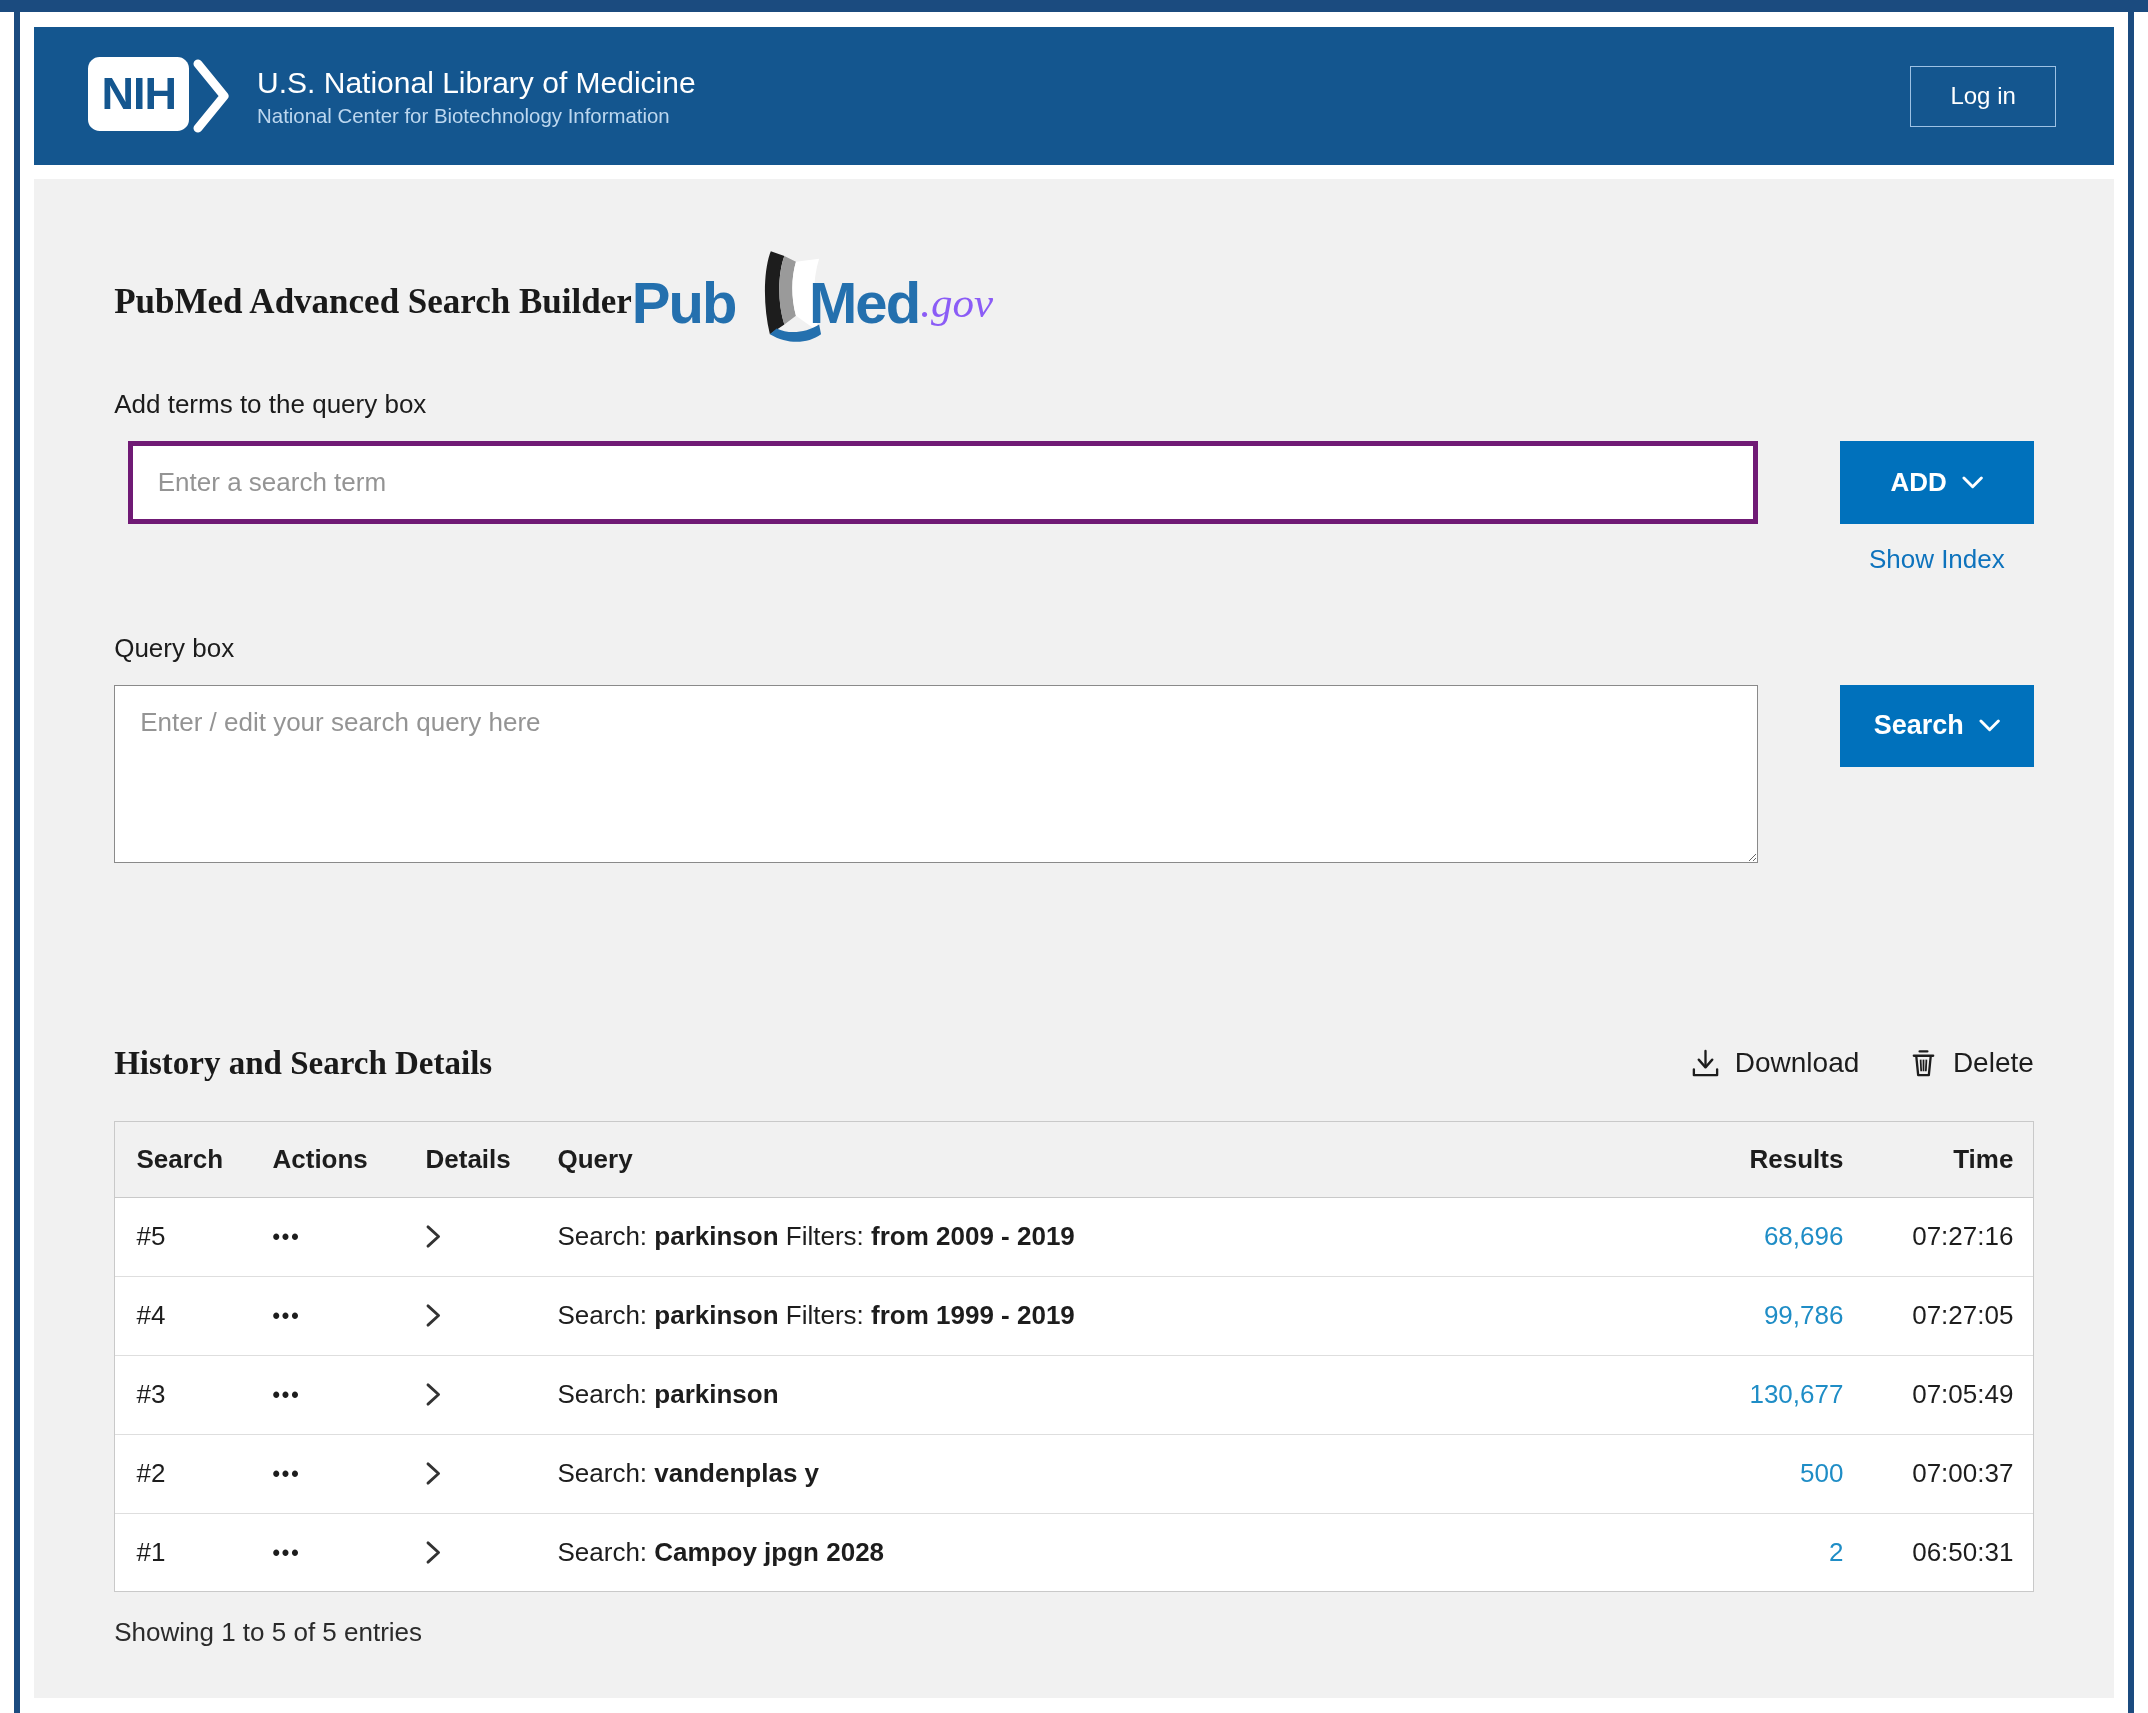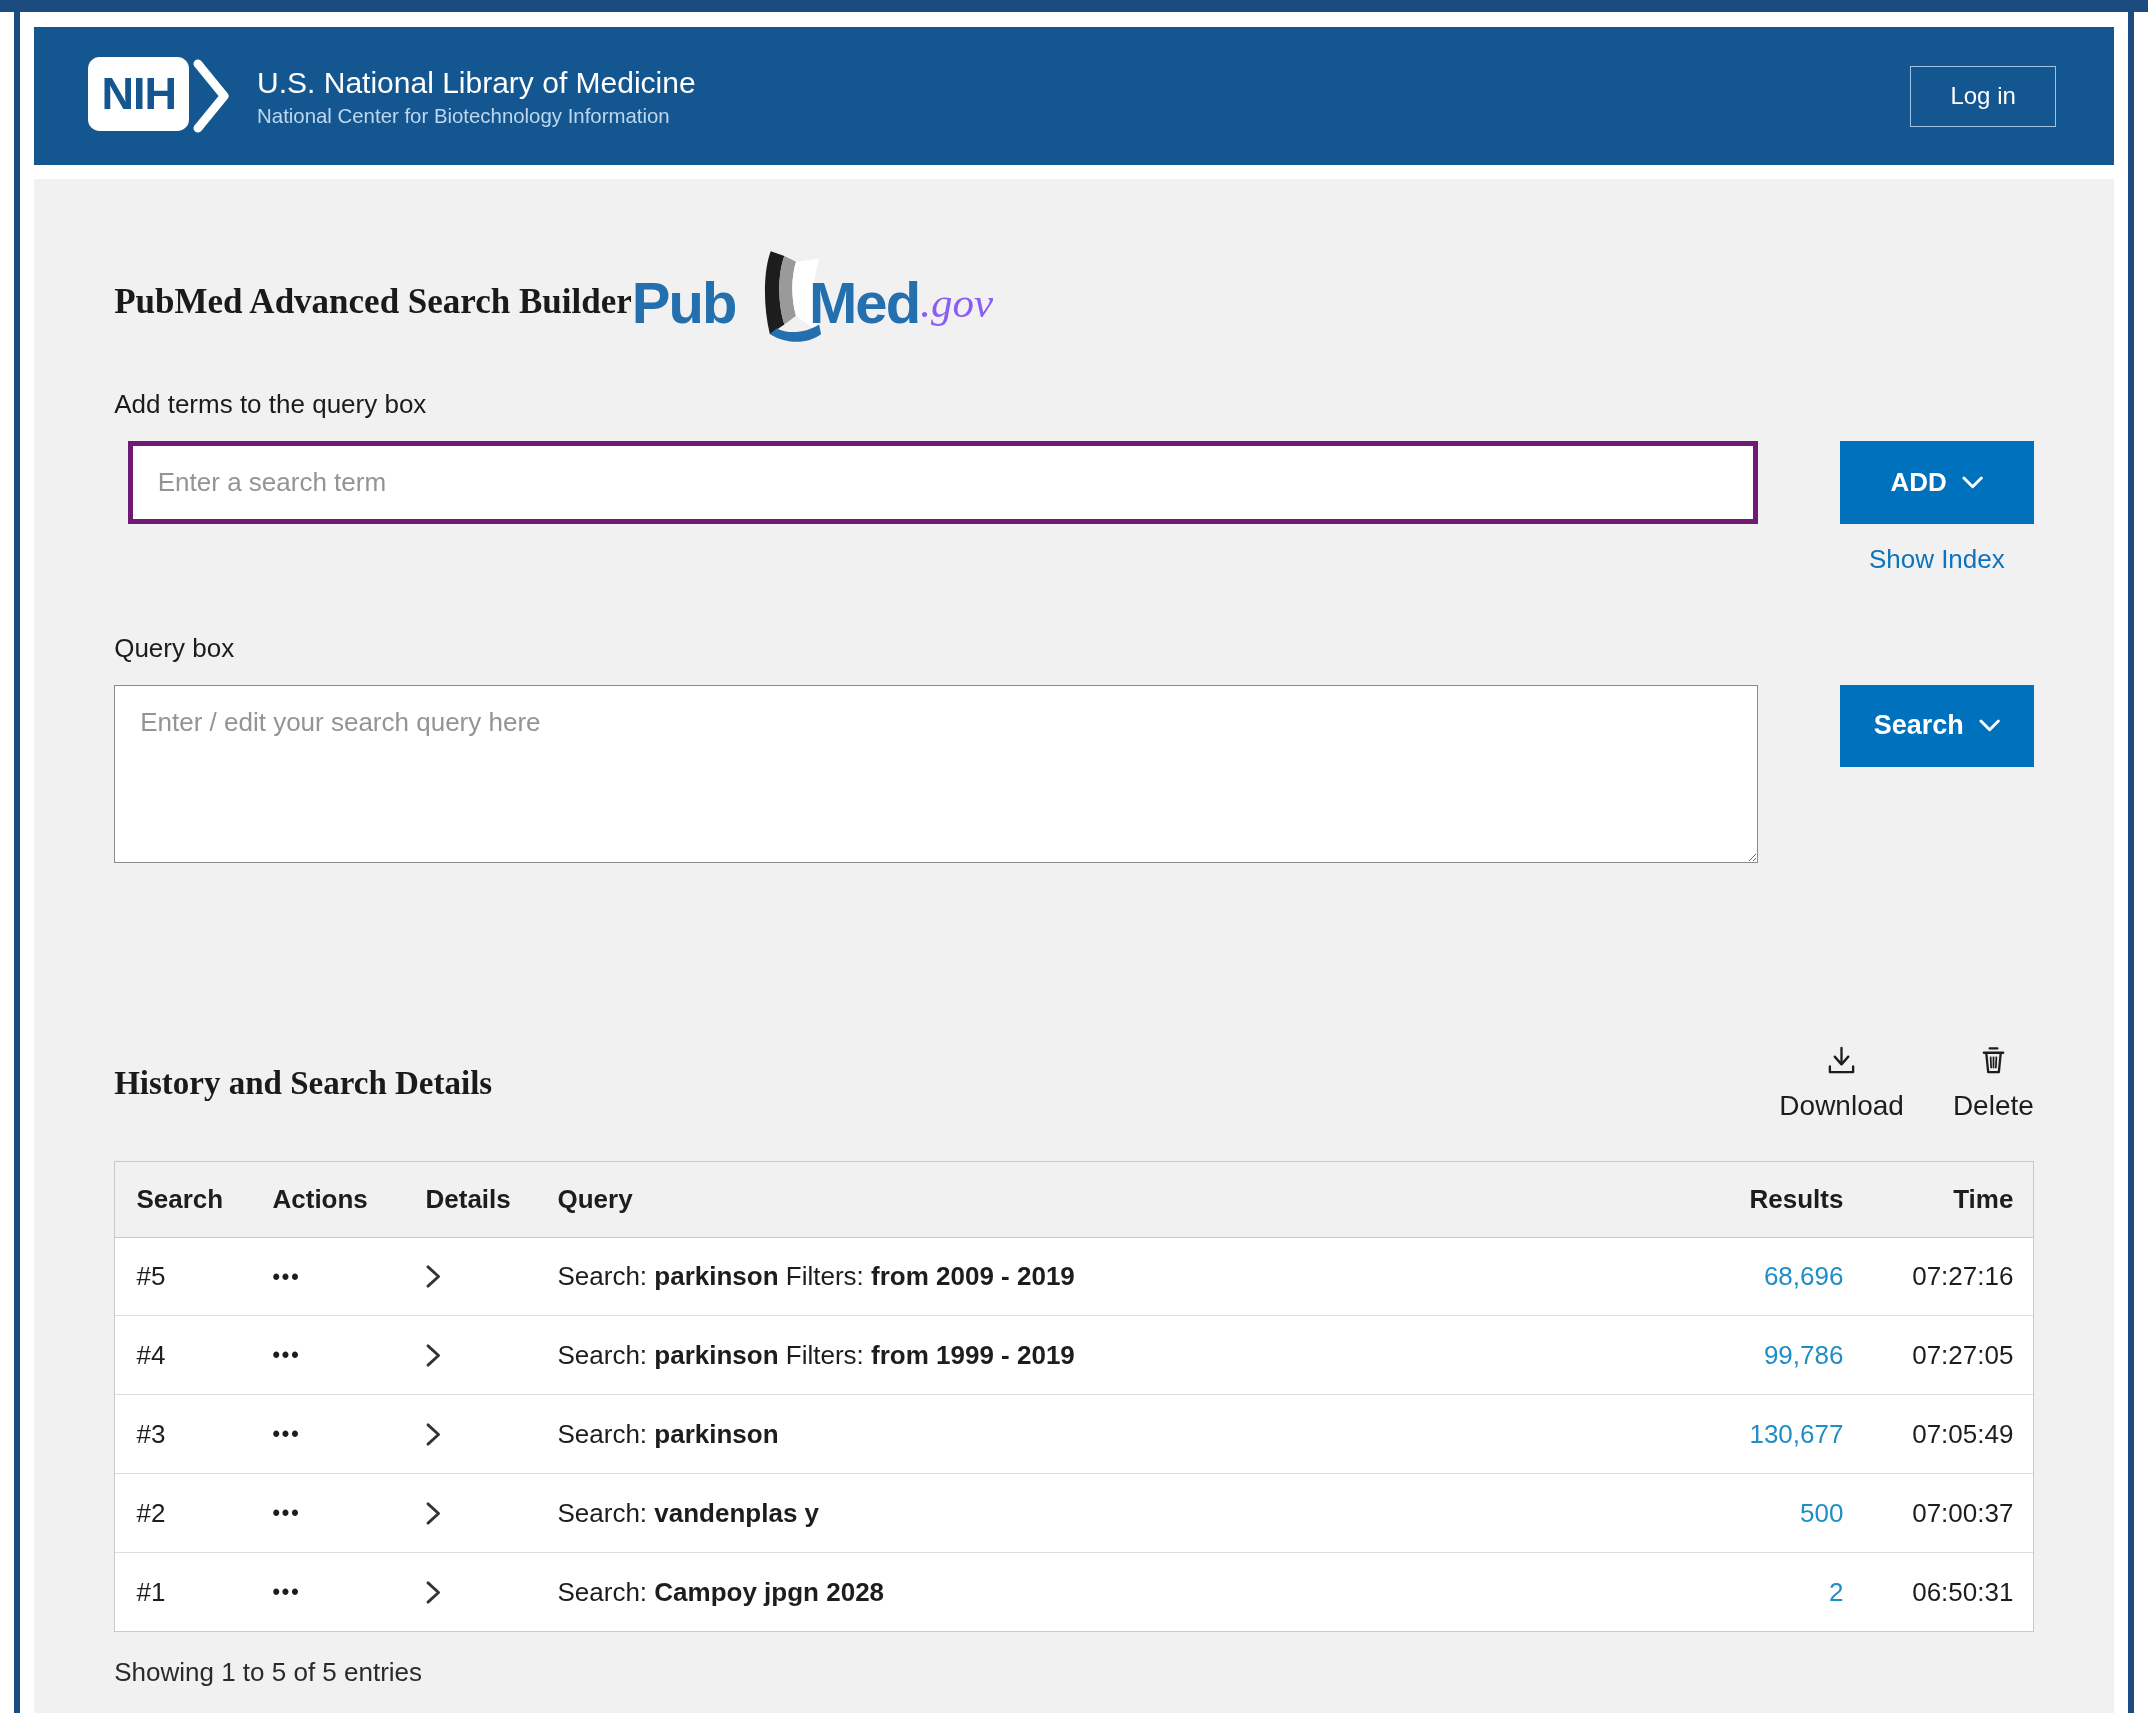--- a/index.html
+++ b/index.html
@@ -58,21 +58,21 @@
   .query-section { margin-top: 58px; }
   .query-row { display: flex; align-items: flex-start; }
   .query-textarea { flex: 1; height: 178px; border: 1px solid #8a8a8a; resize: both;
                     font-size: 26px; padding: 21.3px 25px; color: #1c1c1c; font-family: inherit; background:#fff; }
 
   
   .history-section { margin-top: 182px; }
   .history-header { display: flex; align-items: center; }
   .history-title { font-family: "Liberation Serif", serif; font-size: 33px; font-weight: 700; color: #1a1a1a; flex: 1; }
   .icon-btn { display: flex; align-items: center; gap: 13.6px; background: none; border: none;
-              font-size: 28px; color: #1d1d1d; cursor: pointer; font-family: inherit; flex-direction: column; }
+              font-size: 28px; color: #1d1d1d; cursor: pointer; font-family: inherit; }
   .icon-btn + .icon-btn { margin-left: 49px; }
 
   .history-table { margin-top: 39px; background: #ffffff; border: 1px solid #c9c9c9; }
   .h-row { display: grid; grid-template-columns: 136px 153px 132px 1fr 170px 170px;
            align-items: center; padding: 0 19.4px 0 21.3px; }
   .h-row.head { background: #f1f1f1; border-bottom: 1px solid #c9c9c9; }
   .h-row.body-row { border-top: 1px solid #dedede; }
   .h-row.body-row:first-of-type { border-top: none; }
   .h-cell { font-size: 26px; color: #1d1d1d; padding: 22px 0; }
   .h-cell.head-cell { font-weight: 700; }

